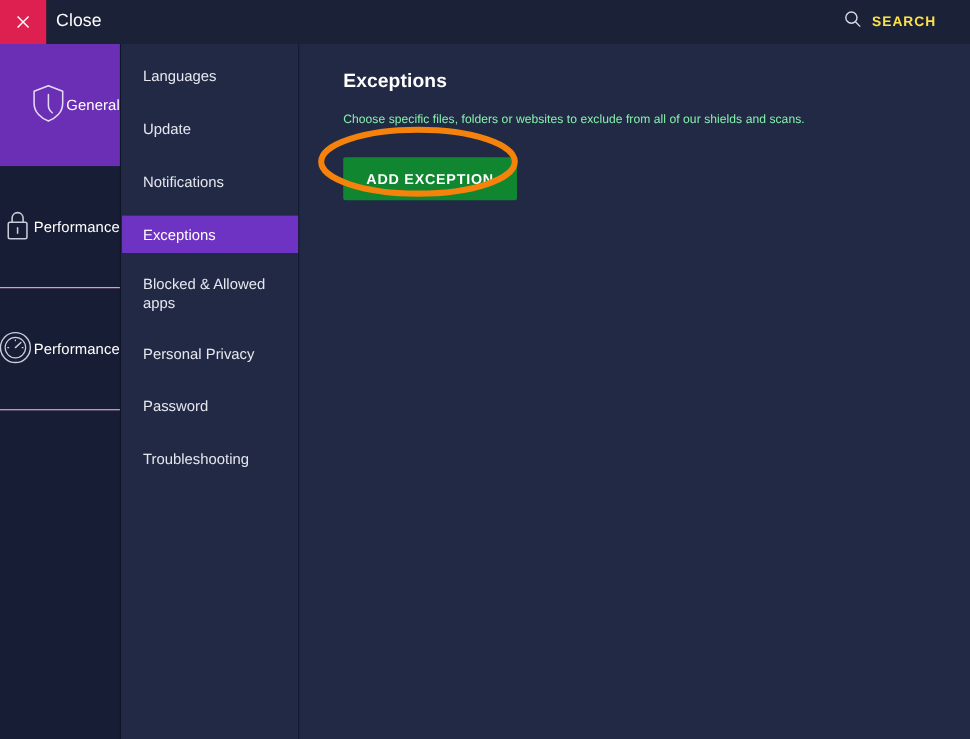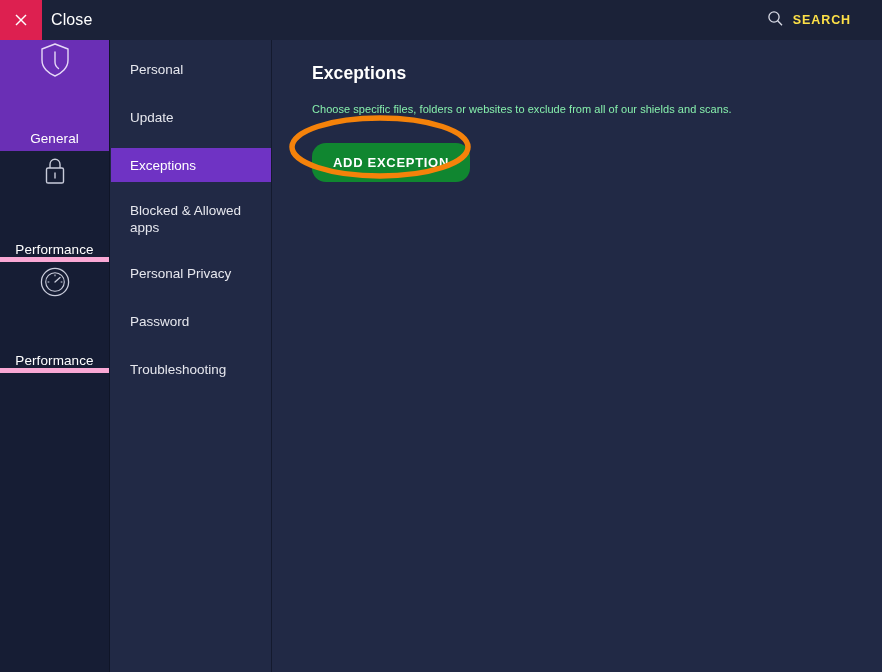--- a/index.html
+++ b/index.html
@@ -71,25 +71,25 @@
     width: 110px;
     height: 632px;
     background: #161d34;
     border-right: 1px solid #0f1527;
     box-sizing: border-box;
   }
   .rail-item {
     position: relative;
     height: 111px;
     box-sizing: border-box;
-    border-bottom: 5px solid #f9a8d4;
-    display: flex;
-    flex-direction: column;
-    align-items: center;
-    justify-content: space-between;
+    border-bottom: 1px solid #f9a8d4;
+    display: flex;
+    flex-direction: row;
+    align-items: center;
+    justify-content: flex-end;
     cursor: pointer;
   }
   .rail-item.active { background: #6a2fb5; border-bottom-color: transparent; }
   .rail-icon {
     height: 40px;
     display: flex;
     align-items: center;
     justify-content: center;
     margin-bottom: 2px;
   }
@@ -149,21 +149,21 @@
     margin: 0 0 28px 0;
   }
   .primary-btn {
     display: inline-block;
     background: #108630;
     color: #ffffff;
     font-size: 13px;
     font-weight: bold;
     letter-spacing: 0.7px;
     border: none;
-    border-radius: 14px;
+    border-radius: 2px;
     padding: 12px 21px 12px 21px;
     cursor: pointer;
     font-family: "Liberation Sans", sans-serif;
   }
 
   
   .annotation {
     position: absolute;
     left: 288px;
     top: 114px;
@@ -238,22 +238,23 @@
           <line x1="17" y1="9.6" x2="17" y2="11.3" stroke="#c9ccdb" stroke-width="1.1"></line>
         </svg>
       </span>
       <span class="rail-label">Performance</span>
     </div>
 
     <div class="rail-filler"></div>
   </div>
 
   <div class="subnav">
-    <div class="subnav-item">Personal</div>
+    <div class="subnav-item">Languages</div>
     <div class="subnav-item">Update</div>
+    <div class="subnav-item">Notifications</div>
     <div class="subnav-item active">Exceptions</div>
     <div class="subnav-item">Blocked &amp; Allowed apps</div>
     <div class="subnav-item">Personal Privacy</div>
     <div class="subnav-item">Password</div>
     <div class="subnav-item">Troubleshooting</div>
   </div>
 
   <div class="content">
     <h1 class="page-title">Exceptions</h1>
     <p class="page-desc">Choose specific files, folders or websites to exclude from all of our shields and scans.</p>

